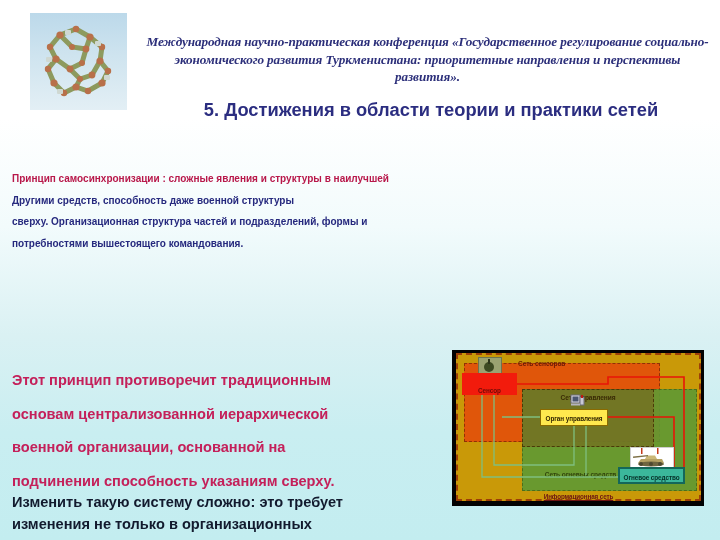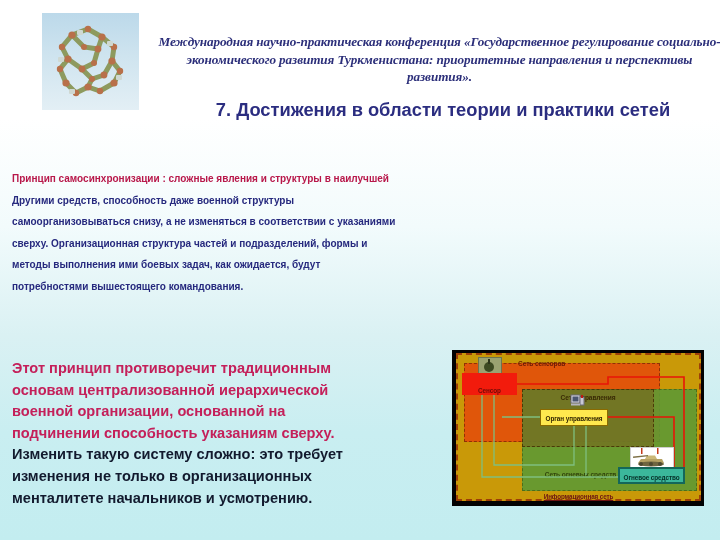--- a/index.html
+++ b/index.html
@@ -4,21 +4,21 @@
 <style>
   html,body{margin:0;padding:0;}
   body{
     width:720px;height:540px;overflow:hidden;
     font-family:"Liberation Sans", sans-serif;
     background:linear-gradient(to bottom, #ffffff 0%, #ffffff 22%, #f2fbfc 42%, #daf1f3 62%, #c9eef1 80%, #c3edf0 100%);
     position:relative;
   }
 
   
-  .header{position:absolute;left:12px;top:0;width:652px;height:150px;}
+  .header{position:absolute;left:0;top:0;width:652px;height:150px;}
 
   .thumb{
     position:absolute;left:30px;top:13px;width:97px;height:97px;
     background:linear-gradient(to bottom,#bcd9ea 0%,#cfe4ef 45%,#e3eff5 100%);
     overflow:hidden;
   }
   .thumb svg{display:block;}
 
   .conf-title{
     position:absolute;left:145px;top:33px;width:565px;
@@ -43,21 +43,21 @@
     position:absolute;left:12px;top:168px;width:700px;
     font-size:10px;font-weight:bold;line-height:21.6px;
   }
   .para1 .r{color:#b8184a;display:block;}
   .para1 .n{color:#26297e;display:block;}
 
   .para2{
     position:absolute;left:12px;top:358px;width:425px;
     font-size:14.6px;font-weight:bold;line-height:21.6px;
   }
-  .para2 .r{color:#c4205a;display:block;}
+  .para2 .r{color:#c4205a;display:block;margin-top:12px;}
   .para2 .k{color:#121a2e;display:block;}
 
   
   .diagram{
     position:absolute;left:452px;top:350px;width:252px;height:156px;
     background:#020202;
     box-sizing:border-box;
     padding:3px 3px 5px 4px;
   }
   .d-info{
@@ -189,30 +189,28 @@
         <rect x="74" y="62" width="6" height="5" rx="1"></rect>
         <rect x="27" y="76" width="6" height="5" rx="1"></rect>
         <rect x="16" y="44" width="6" height="5" rx="1"></rect>
       </g>
     </svg>
   </div>
 
   <div class="conf-title">Международная научно-практическая конференция «Государственное регулирование социально-экономического развития Туркменистана: приоритетные направления и перспективы развития».</div>
 
   <div class="heads">
-    <div class="head-line">7. Достижения в области теории и практики сетей</div>
+    <div class="head-line">5. Достижения в области теории и практики сетей</div>
   </div>
 </div>
 
 <div class="para1">
   <span class="r">Принцип самосинхронизации : сложные явления и структуры в наилучшей</span>
   <span class="n">Другими средств, способность даже военной структуры</span>
-  <span class="n">самоорганизовываться снизу, а не изменяться в соответствии с указаниями</span>
   <span class="n">сверху. Организационная структура частей и подразделений, формы и</span>
-  <span class="n">методы выполнения ими боевых задач, как ожидается, будут</span>
   <span class="n">потребностями вышестоящего командования.</span>
 </div>
 
 <div class="para2">
   <span class="r">Этот принцип противоречит традиционным</span>
   <span class="r">основам централизованной иерархической</span>
   <span class="r">военной организации, основанной на</span>
   <span class="r">подчинении способность указаниям сверху.</span>
   <span class="k">Изменить  такую систему сложно: это требует</span>
   <span class="k">изменения не только в организационных</span>

